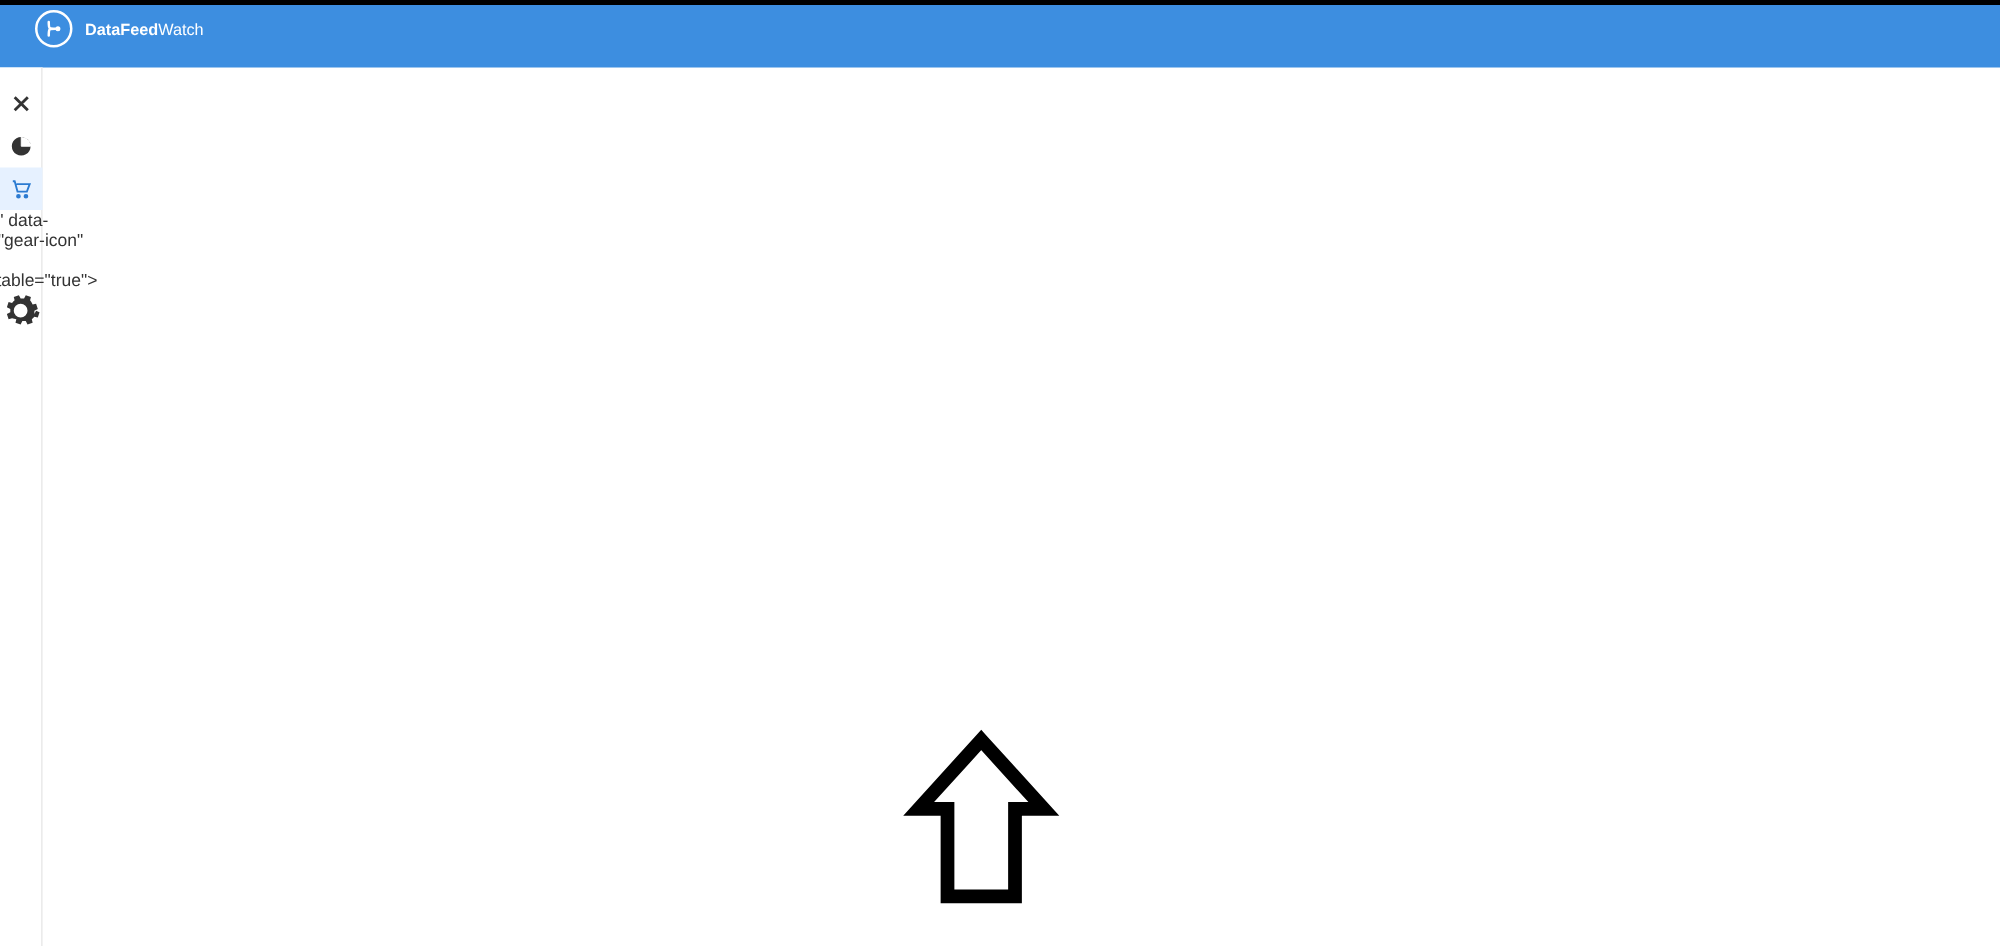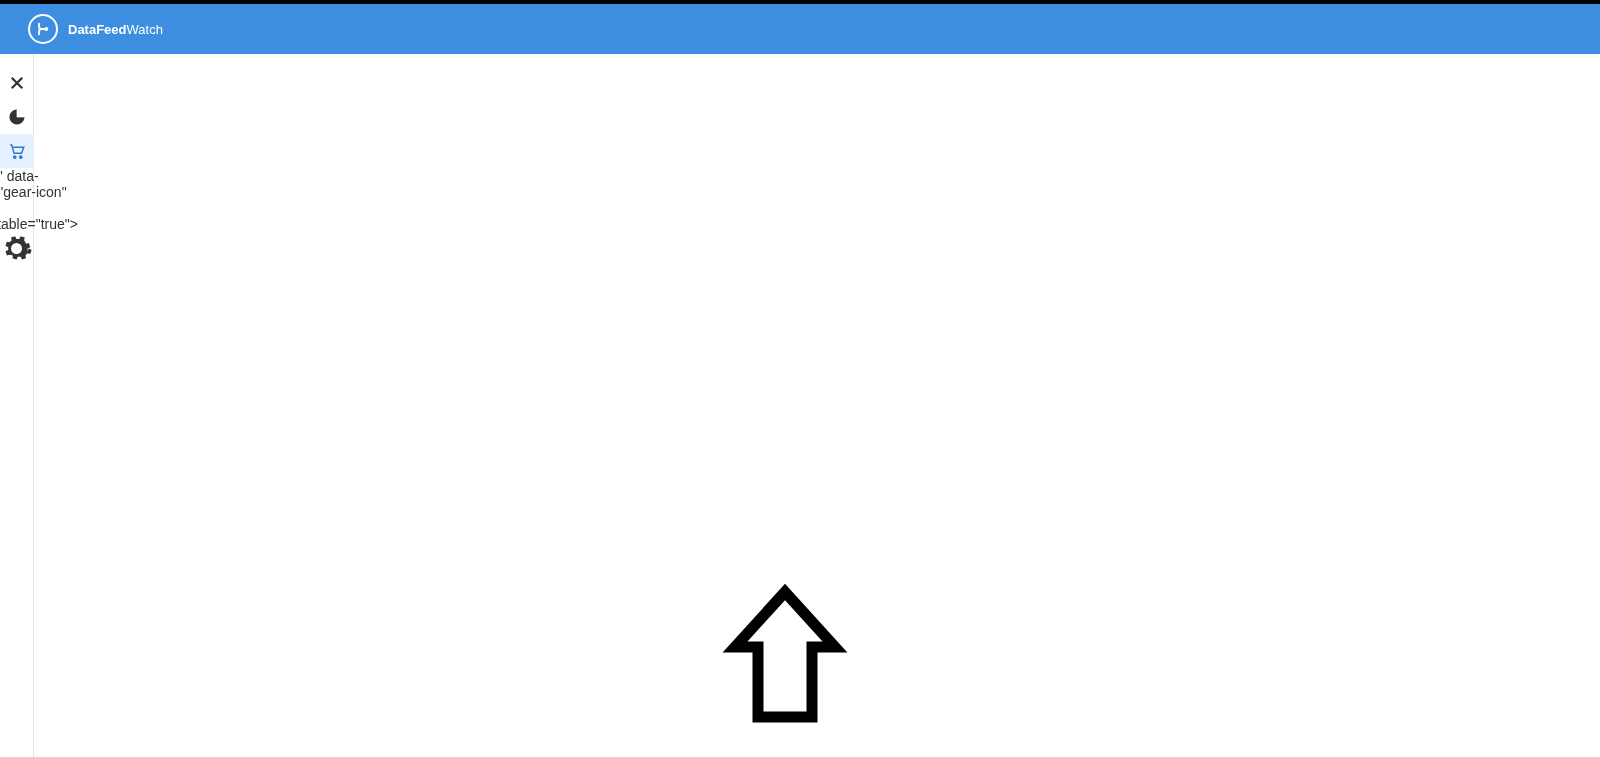--- a/index.html
+++ b/index.html
@@ -1,18 +1,18 @@
 <!DOCTYPE html>
 <html><head>
 <meta charset="utf-8">
 <style>
 * { box-sizing: border-box; margin: 0; padding: 0; }
 body { font-family: -apple-system, BlinkMacSystemFont, "Segoe UI", Helvetica, Arial, sans-serif; font-size: 14px; color: #333; background: #fff; width: 1600px; height: 757px; overflow: hidden; position: relative; }
 .topbar { background: #000; height: 4px; width: 100%; }
-.header { background: #3d8ee0; height: 50px; display: flex; align-items: center; padding: 3px 28px; }
+.header { background: #3d8ee0; height: 50px; display: flex; align-items: flex-end; padding: 16px 28px; }
 .logo { display: flex; align-items: center; }
 .logo-circle { width: 30px; height: 30px; border: 2px solid #fff; border-radius: 50%; display: flex; align-items: center; justify-content: center; margin-right: 10px; }
 .logo-circle svg { width: 16px; height: 16px; }
 .logo-text { color: #fff; font-size: 13px; }
 .logo-text b { font-weight: 700; }
 .logo-text span { font-weight: 300; }
 
 .body-wrap { display: flex; height: calc(757px - 54px); }
 .iconbar { width: 34px; background: #fff; display: flex; flex-direction: column; align-items: center; padding-top: 12px; border-right: 1px solid #e5e5e5; gap: 0; }
 .iconbar .iitem { width: 34px; height: 34px; display: flex; align-items: center; justify-content: center; color: #555; cursor: pointer; }

